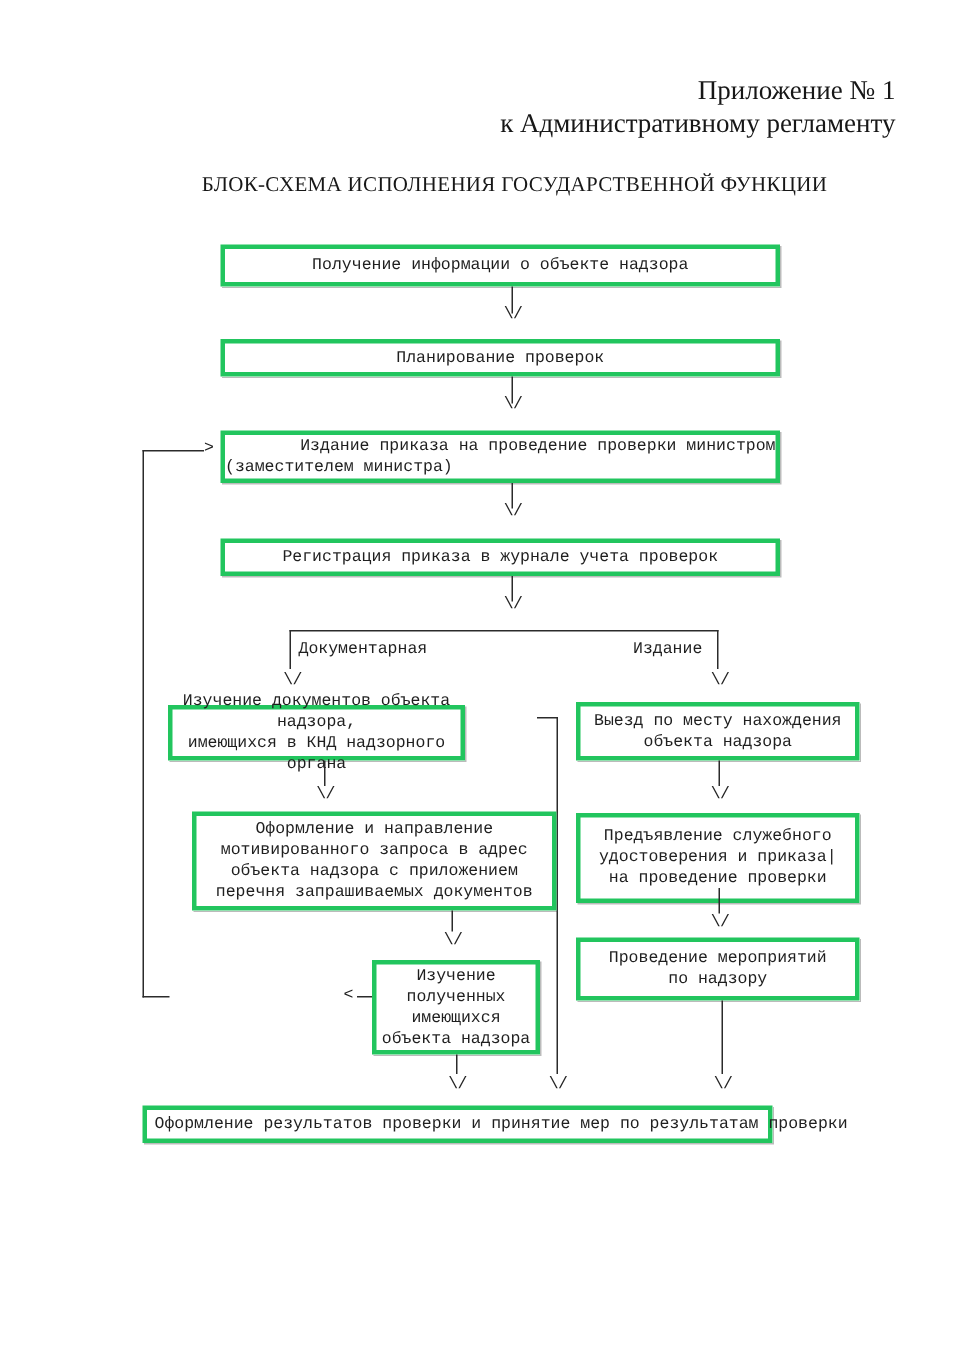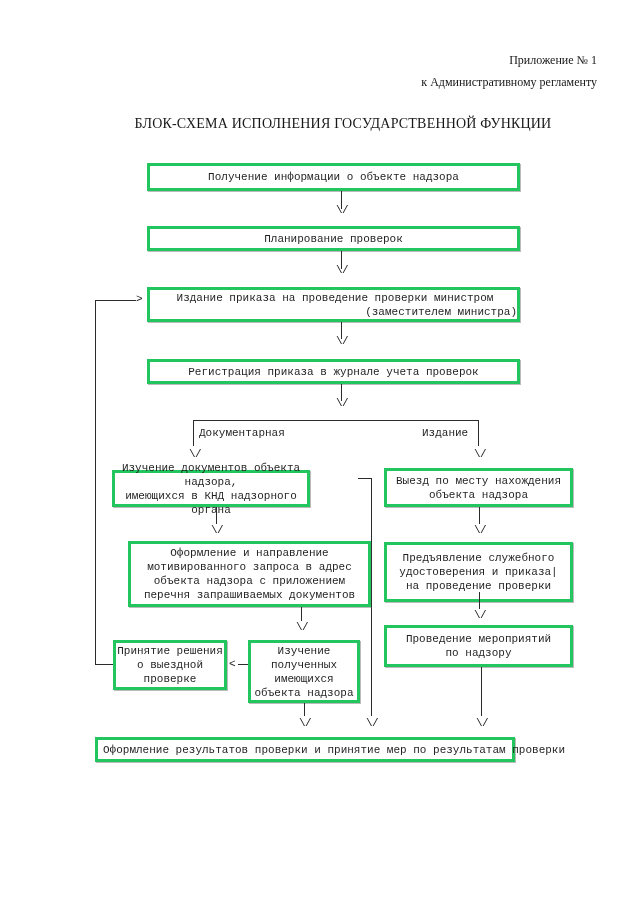--- a/index.html
+++ b/index.html
@@ -1,19 +1,19 @@
 <!DOCTYPE html>
 <html><head>
 <meta charset="utf-8">
 <style>
   html,body{margin:0;padding:0;background:#fff;}
   .page{position:relative;width:640px;height:905px;background:#ffffff;overflow:hidden;
         font-family:"Liberation Mono","DejaVu Sans Mono",monospace;color:#1f1f1f;}
   .appendix{position:absolute;top:49px;right:43px;text-align:right;
-            font-family:"Liberation Serif","DejaVu Serif",serif;font-size:12px;line-height:22px;color:#171717;}
+            font-family:"Liberation Serif","DejaVu Serif",serif;font-size:18px;line-height:22px;color:#171717;}
   .doc-title{position:absolute;top:116px;left:103px;width:480px;text-align:center;
             font-family:"Liberation Serif","DejaVu Serif",serif;font-size:14px;letter-spacing:0.2px;color:#171717;}
   .box{position:absolute;box-sizing:border-box;border:3px solid #22c55e;
        display:flex;flex-direction:column;align-items:center;justify-content:center;
        text-align:center;font-size:11px;line-height:14px;white-space:pre-line;
        box-shadow:1px 1px 0 rgba(60,60,60,.35);}
   .box.left-text{align-items:flex-start;text-align:left;}
   .vl{position:absolute;width:1px;background:#2b2b2b;}
   .hl{position:absolute;height:1px;background:#2b2b2b;}
   .ah{position:absolute;font-size:11px;letter-spacing:-0.5px;transform:translateX(-50%);color:#1f1f1f;white-space:pre;}
@@ -36,22 +36,22 @@
 
   <div class="vl" style="left:341px;top:191px;height:18px"></div>
   <span class="ah" style="left:342px;top:204px">\/</span>
 
   <div class="box" style="left:147px;top:226px;width:373px;height:25px">Планирование проверок</div>
 
   <div class="vl" style="left:341px;top:251px;height:18px"></div>
   <span class="ah" style="left:342px;top:264px">\/</span>
 
   <div class="box" style="left:147px;top:287px;width:373px;height:35px">
-    <div class="cline" style="text-align:center;padding-left:3px">Издание приказа на проведение проверки министром</div>
-    <div class="cline" style="text-align:right">(заместителем министра)</div>
+    <div class="cline" style="text-align:right;padding-left:3px">Издание приказа на проведение проверки министром</div>
+    <div class="cline" style="text-align:left">(заместителем министра)</div>
   </div>
 
   <div class="vl" style="left:341px;top:322px;height:17px"></div>
   <span class="ah" style="left:342px;top:335px">\/</span>
 
   <div class="box" style="left:147px;top:359px;width:373px;height:25px">Регистрация приказа в журнале учета проверок</div>
 
   <div class="vl" style="left:341px;top:384px;height:17px"></div>
   <span class="ah" style="left:342px;top:397px">\/</span>
 
@@ -74,23 +74,20 @@
   <span class="ah" style="left:217px;top:524px">\/</span>
 
   <div class="box" style="left:128px;top:541px;width:243px;height:66px">Оформление и направление
 мотивированного запроса в адрес
 объекта надзора с приложением
 перечня запрашиваемых документов</div>
 
   <div class="vl" style="left:301px;top:607px;height:14px"></div>
   <span class="ah" style="left:302px;top:621px">\/</span>
 
-  <div class="box" style="left:113px;top:640px;width:114px;height:50px">Принятие решения
-о выездной
-проверке</div>
 
   <div class="box" style="left:248px;top:640px;width:112px;height:63px">Изучение
 полученных
 имеющихся
 объекта надзора</div>
 
   <span class="gl" style="left:229px;top:658px">&lt;</span>
   <div class="hl" style="left:238px;top:664px;width:10px"></div>
 
   <div class="hl" style="left:95px;top:664px;width:18px"></div>

